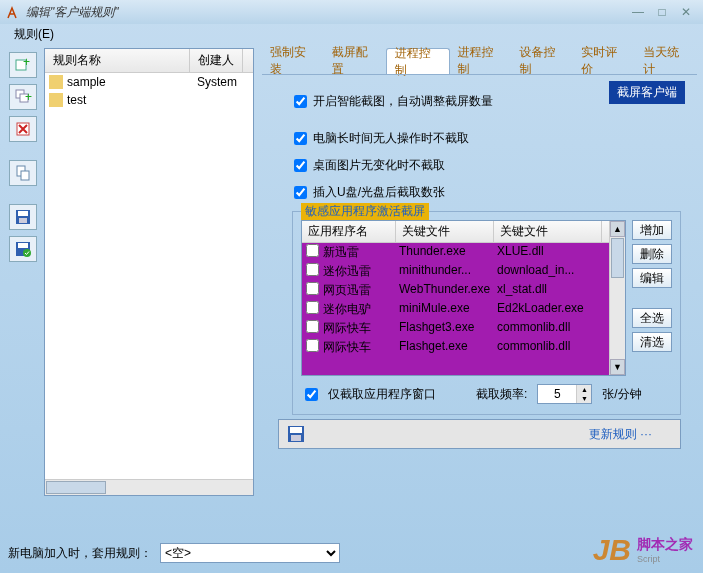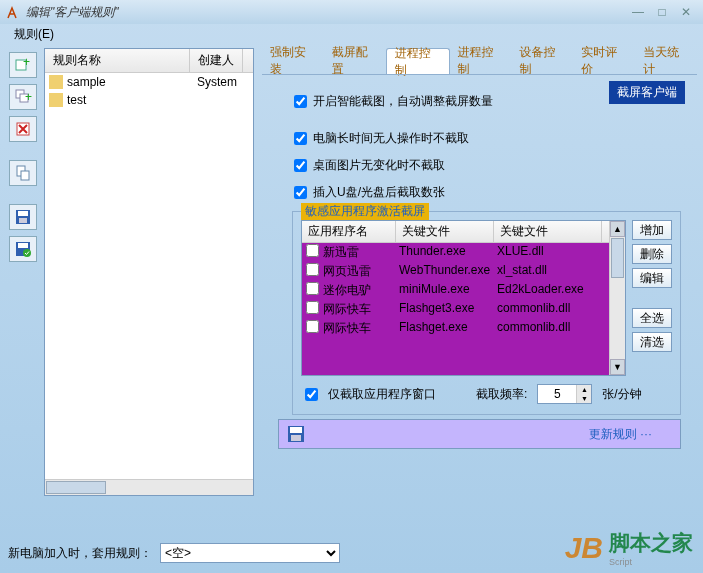--- a/index.html
+++ b/index.html
@@ -59,30 +59,30 @@
 
 .sidebtns { display: flex; flex-direction: column; gap: 4px; }
 .sbtn { width: 40px; height: 20px; border: 1px solid #7a9cc0; background: linear-gradient(180deg, #fff, #e0ecf5); cursor: pointer; display: flex; align-items: center; justify-content: center; }
 
 .freq-row { display: flex; align-items: center; gap: 10px; margin-top: 8px; padding-left: 4px; }
 .spinner { display: flex; align-items: center; border: 1px solid #7a9cc0; background: #fff; height: 20px; }
 .spinner input { width: 38px; border: none; text-align: center; }
 .spinbtns { display: flex; flex-direction: column; border-left: 1px solid #ccc; }
 .spinb { width: 14px; height: 9px; font-size: 7px; display: flex; align-items: center; justify-content: center; background: #e8e8e8; cursor: pointer; }
 
-.updatebar { height: 30px; margin: 4px 6px 0 6px; border: 1px solid #7a9cc0; background: #c4b5fd; display: flex; align-items: center; padding: 0 8px; gap: 12px; }
+.updatebar { height: 30px; margin: 4px 6px 0 6px; border: 1px solid #7a9cc0; background: #e5e5e5; display: flex; align-items: center; padding: 0 8px; gap: 12px; }
 .disk-icon { width: 18px; height: 18px; }
 .updatelink { color: #2060c0; margin-left: auto; margin-right: 20px; cursor: pointer; }
 
 .bottom { position: absolute; left: 8px; bottom: 10px; display: flex; align-items: center; gap: 8px; }
 .bottom select { width: 180px; height: 20px; border: 1px solid #7a9cc0; background: #fff; }
 
 .watermark { position: absolute; right: 10px; bottom: 6px; display: flex; align-items: center; gap: 6px; opacity: 0.9; }
 .wm-logo { font-size: 30px; font-weight: bold; color: #d08020; font-style: italic; }
-.wm-text { font-size: 21px; color: #15803d; font-weight: bold; }
+.wm-text { font-size: 14px; color: #a21caf; font-weight: bold; }
 .wm-sub { font-size: 9px; color: #888; }
 </style>
 </head>
 <body>
 
 <div class="titlebar">
   <span class="icon">
     <svg width="16" height="16">
         <path d="M2 14 L6 4 L10 14 M4 10 H8" stroke="#c04000" stroke-width="1.5" fill="none"></path>
       </svg>
@@ -204,20 +204,26 @@
                 <div class="hc hc1">应用程序名</div>
                 <div class="hc hc2">关键文件</div>
                 <div class="hc hc3">关键文件</div>
               </div>
               <div class="at-body" id="at-body">
                   <div class="at-row">
                     <input type="checkbox" style="">
                     <span class="tc1">新迅雷</span>
                     <span class="tc2">Thunder.exe</span>
                     <span class="tc3">XLUE.dll</span>
+                  </div>
+                  <div class="at-row">
+                    <input type="checkbox" style="">
+                    <span class="tc1">迷你迅雷</span>
+                    <span class="tc2">minithunder...</span>
+                    <span class="tc3">download_in...</span>
                   </div>
                   <div class="at-row">
                     <input type="checkbox" style="">
                     <span class="tc1">网页迅雷</span>
                     <span class="tc2">WebThunder.exe</span>
                     <span class="tc3">xl_stat.dll</span>
                   </div>
                   <div class="at-row">
                     <input type="checkbox" style="">
                     <span class="tc1">迷你电驴</span>

